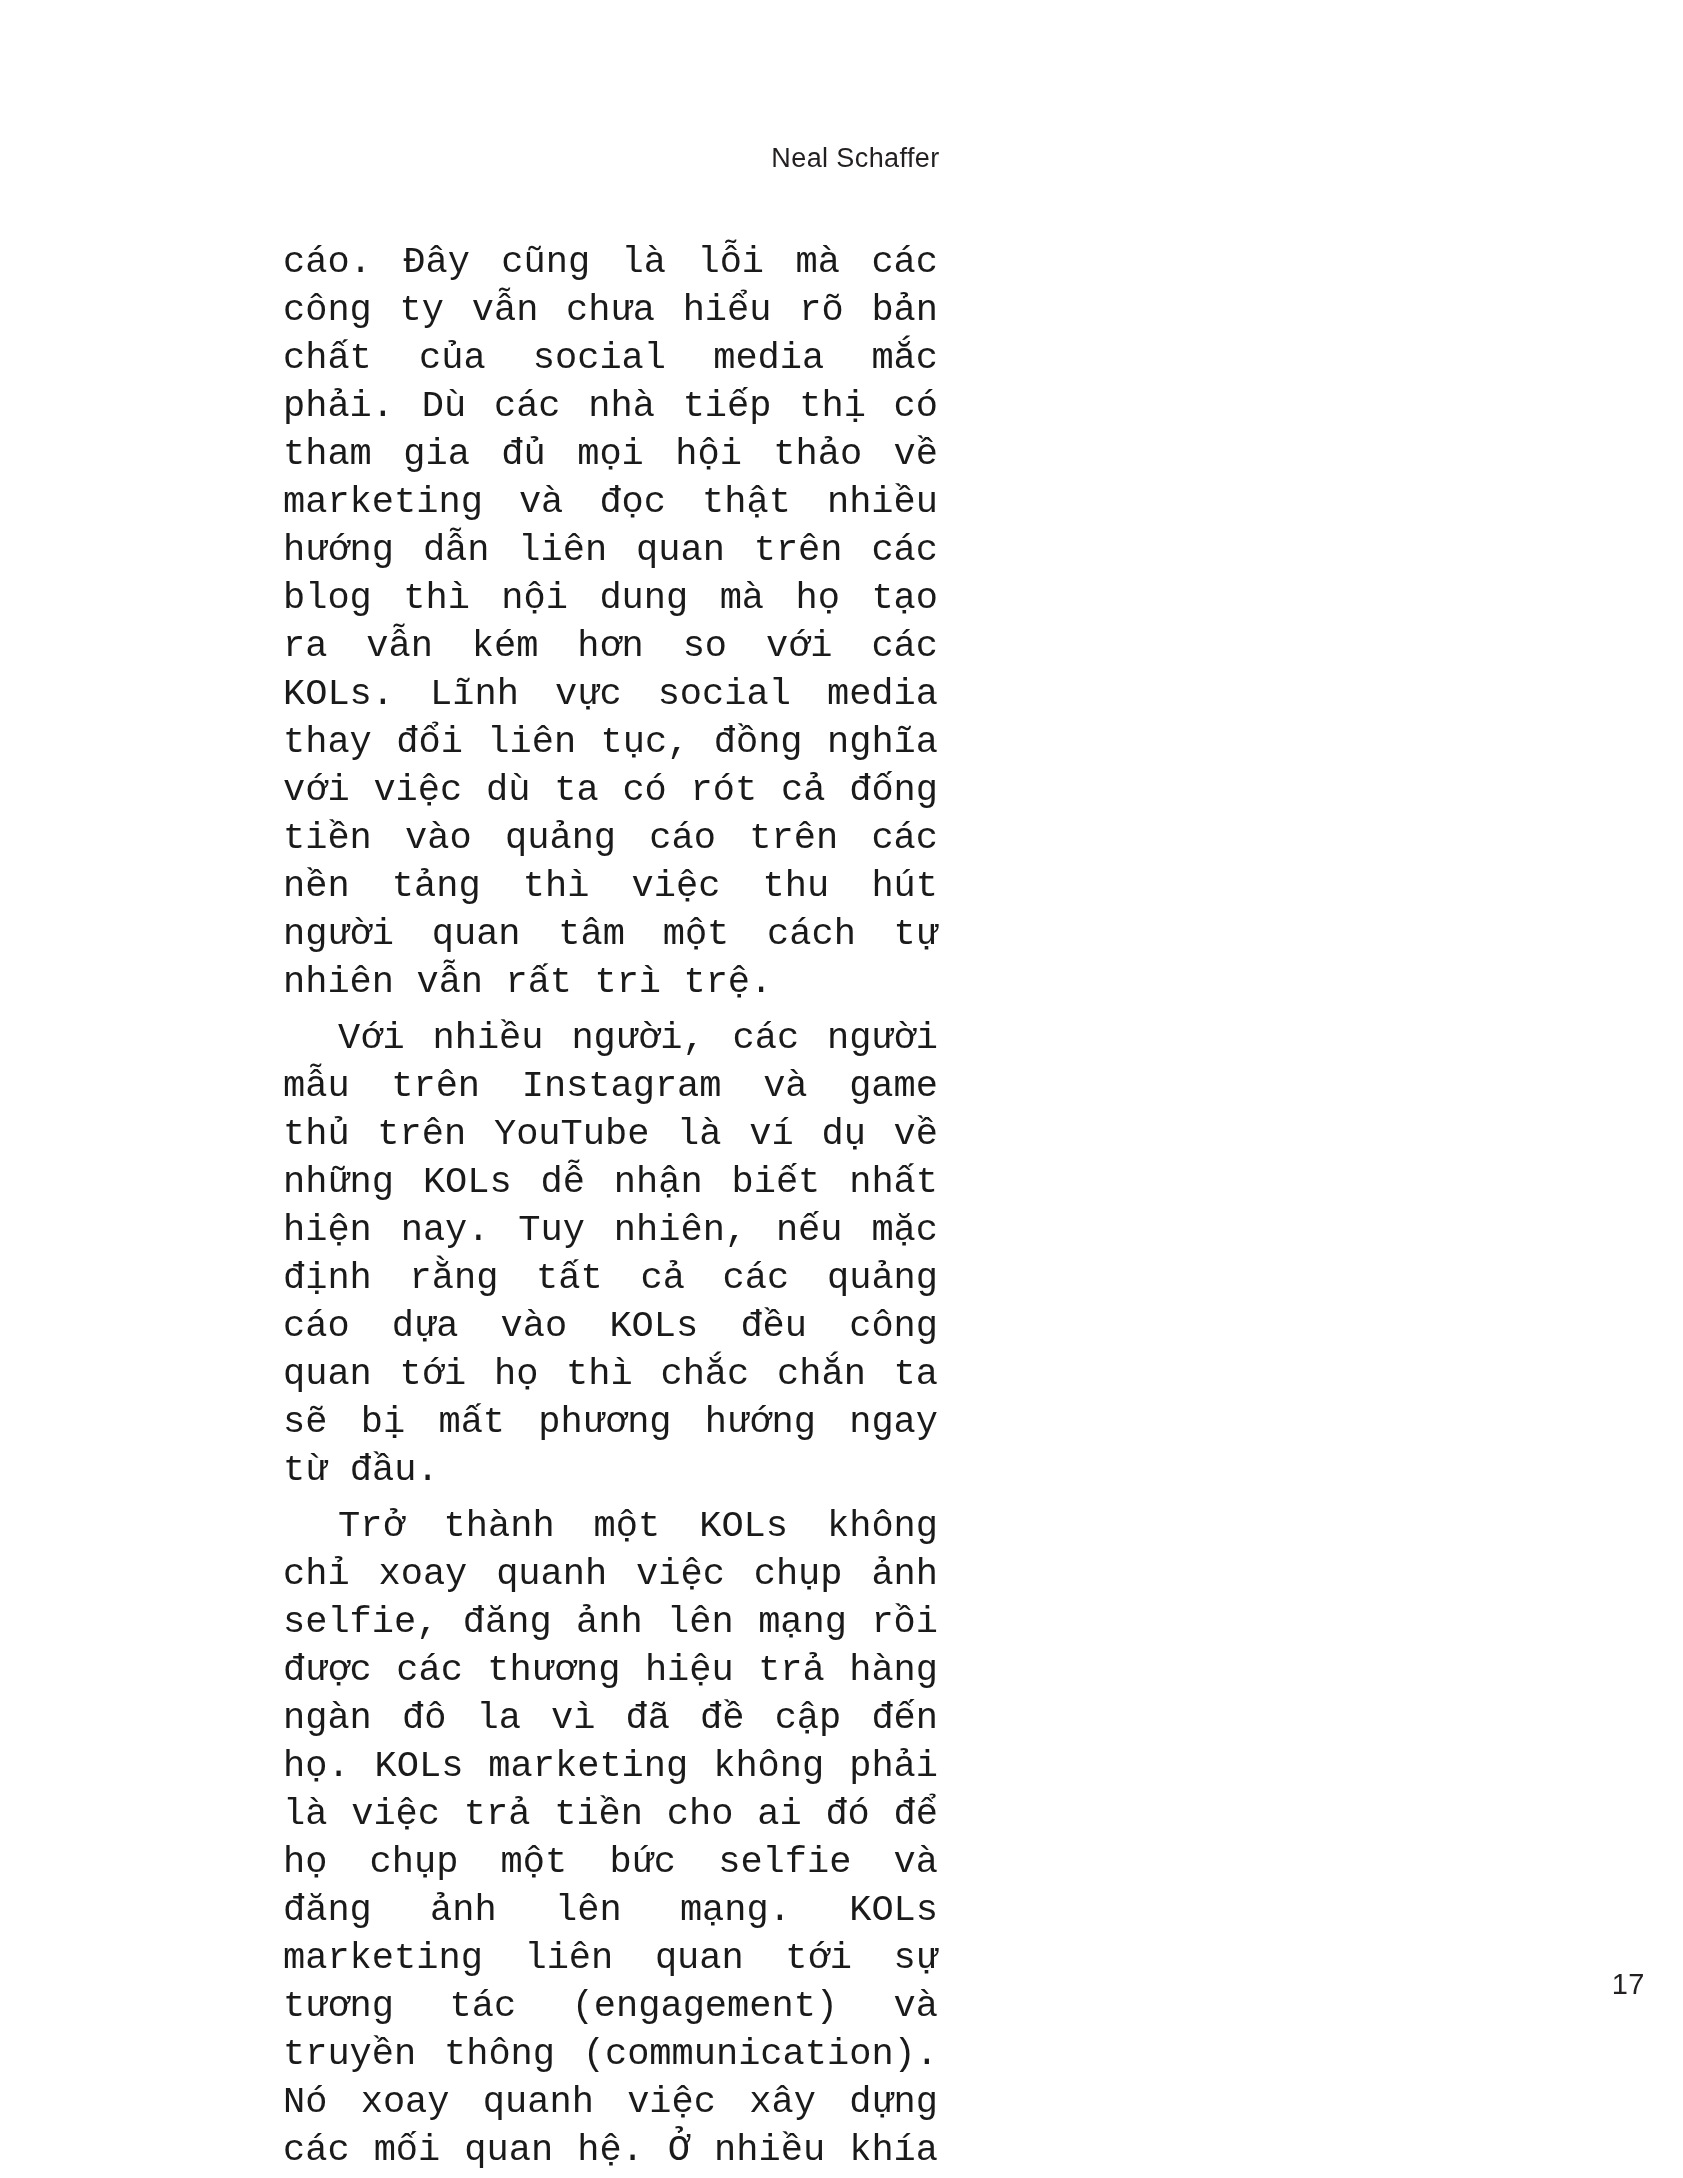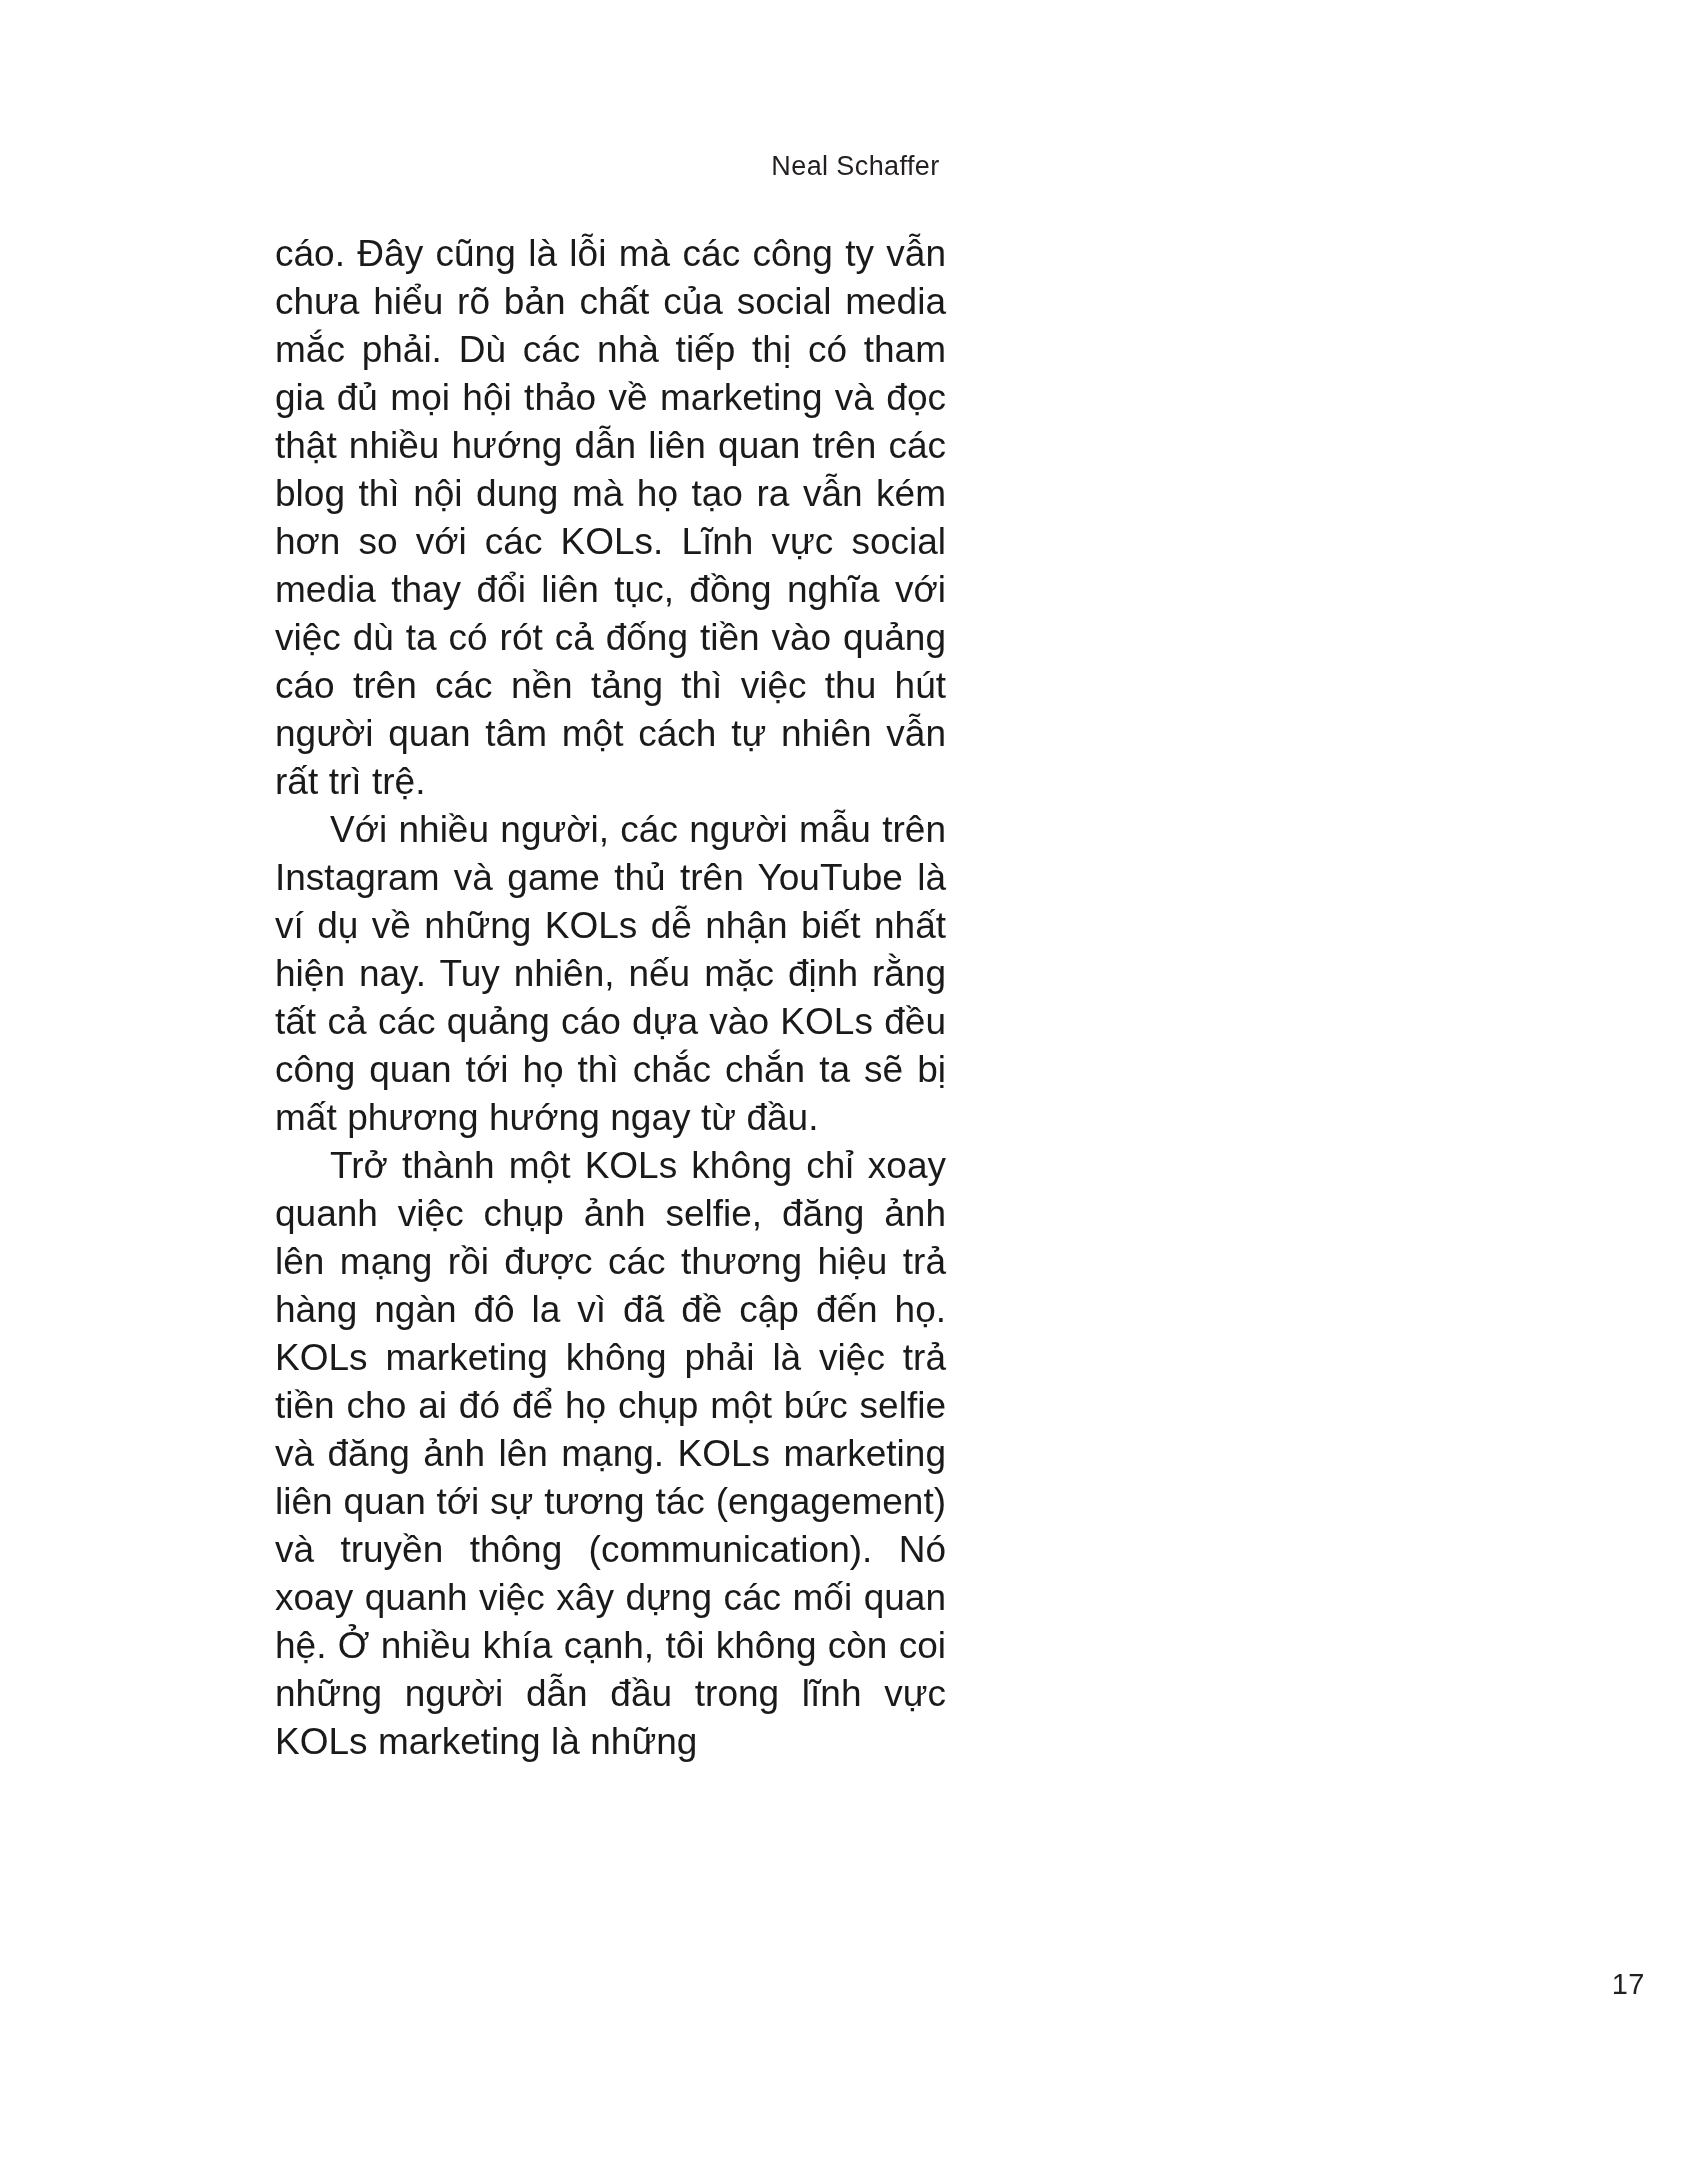--- a/index.html
+++ b/index.html
@@ -10,21 +10,21 @@
   .page {
     position: relative;
     width: 1683px;
     height: 2178px;
     background: #ffffff;
     overflow: hidden;
     box-sizing: border-box;
   }
   .running-head {
     position: absolute;
-    top: 151px;
+    top: 143px;
     left: 0;
     width: 1683px;
     text-align: center;
     font-family: "Liberation Sans", sans-serif;
     font-size: 27px;
     letter-spacing: 0.4px;
     color: #231f20;
     font-weight: 400;
   }
   
@@ -32,22 +32,22 @@
     display: inline-block;
     transform: translateX(14px);
   }
   .text-block {
     position: absolute;
     left: 275px;
     top: 230px;
     width: 671px;
   }
   .para {
-    margin: 0;
-    font-family: Liberation Sans, sans-serif;
+    margin: 8px;
+    font-family: Liberation Mono, monospace;
     font-size: 37px;
     line-height: 48px;
     color: #1a1a1a;
     text-align: justify;
     text-justify: inter-word;
     -webkit-hyphens: none;
     hyphens: none;
     word-spacing: 0.2px;
   }
   .para.indent {

